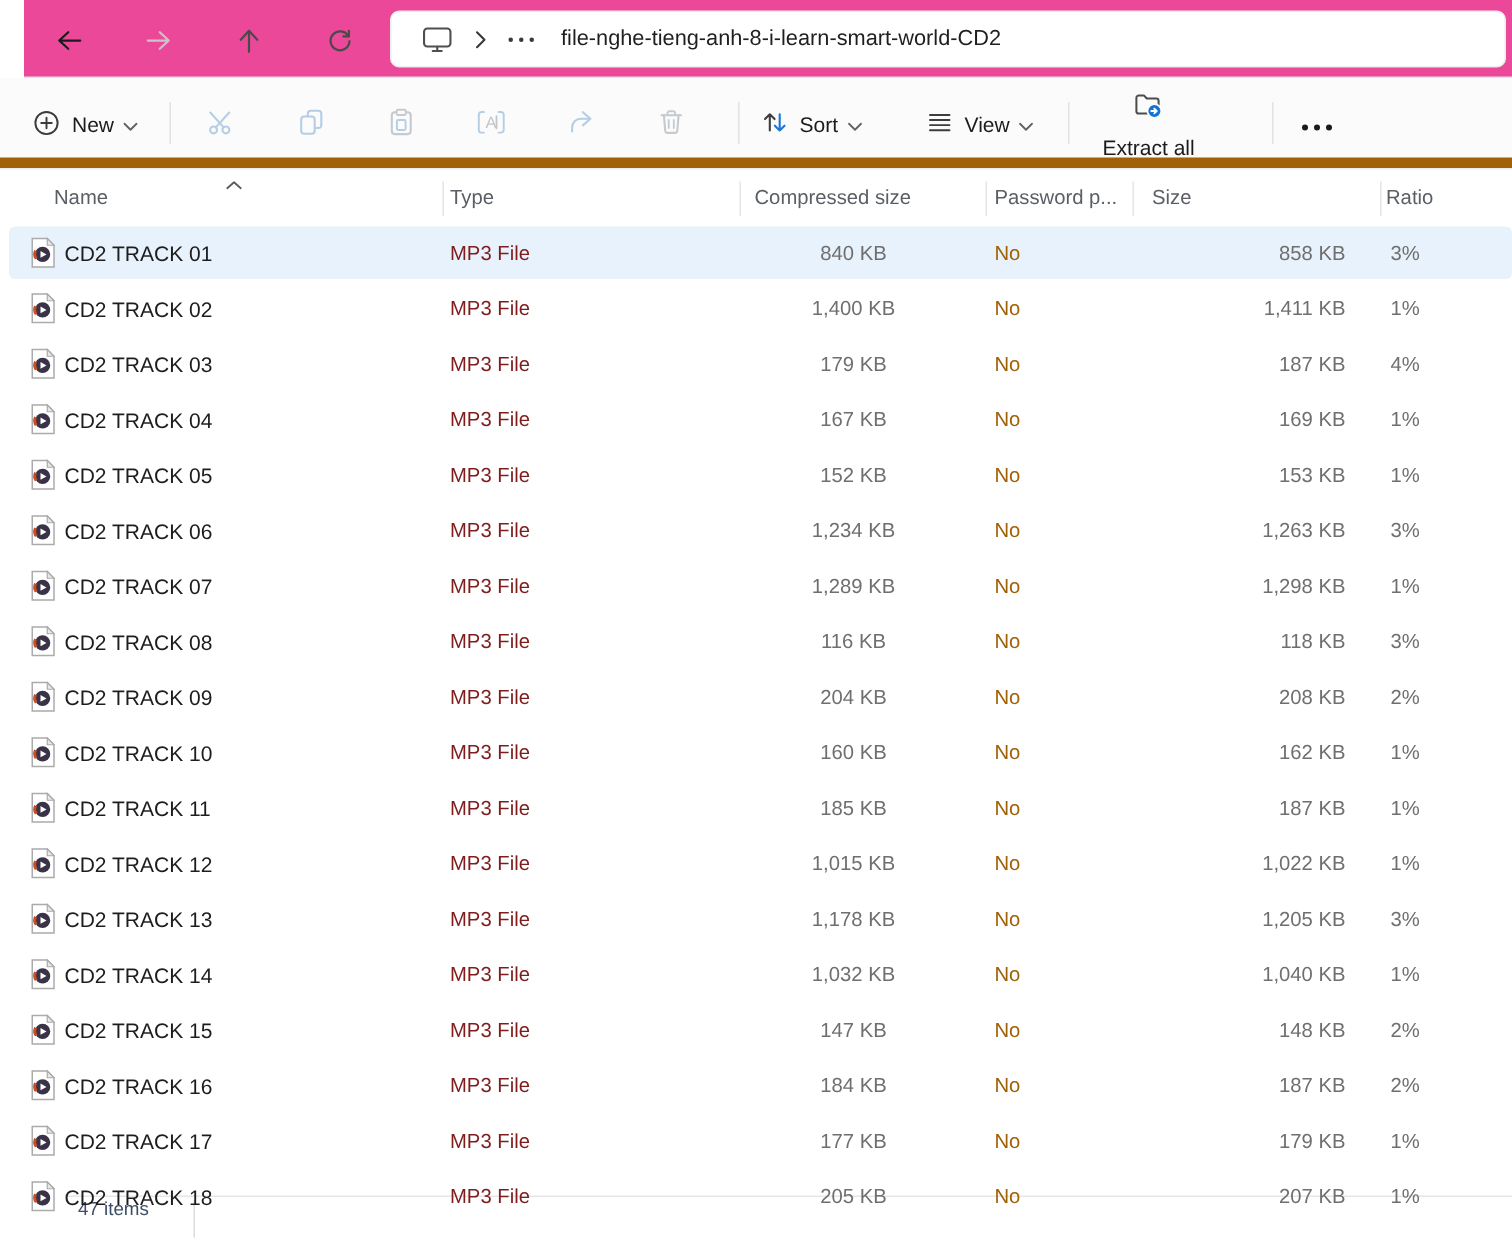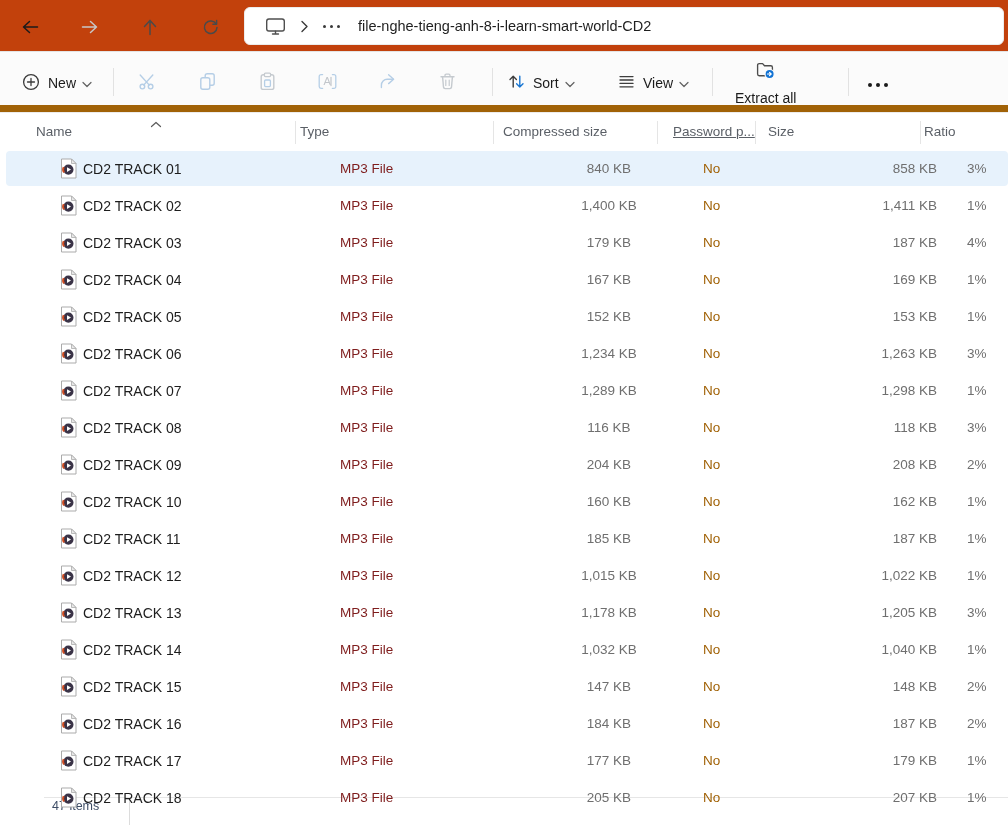--- a/index.html
+++ b/index.html
@@ -1,22 +1,22 @@
 <!DOCTYPE html>
 <html><head>
 <meta charset="utf-8">
 <style>
   * { margin:0; padding:0; box-sizing:border-box; }
   html,body { width:1008px; height:827px; overflow:hidden;
     font-family:"Liberation Sans","DejaVu Sans",sans-serif; background:#fff; }
   .app { position:relative; width:1008px; height:827px; background:#fff; }
 
   
-  .navbar { position:absolute; top:0; left:0; right:0; height:52px;
-    background:#c2410c; border-bottom:1px solid #e4e4e4; }
+  .navbar { position:absolute; top:0; left:16px; right:0; height:52px;
+    background:#ec4899; border-bottom:1px solid #e4e4e4; }
   .nav-btn { position:absolute; top:11px; width:32px; height:32px; border:none;
     background:transparent; border-radius:4px; display:flex; align-items:center;
     justify-content:center; cursor:pointer; }
   .nav-btn svg { display:block; }
   .addressbar { position:absolute; top:7px; left:244px; right:4px; height:38px;
     background:#ffffff; border:1px solid #ececec; border-radius:6px;
     display:flex; align-items:center; padding-left:20px; }
   .addr-item { display:flex; align-items:center; margin-right:0; }
   .addr-chevron { margin:0 14px; }
   .addr-dots { display:flex; gap:4px; margin-right:18px; cursor:pointer; }
@@ -38,31 +38,31 @@
   
   .list-header { position:absolute; top:112px; left:0; right:0; height:38px;
     background:#fff; border-top:1px solid #ececec;
     display:grid; grid-template-columns:295px 198px 164px 98px 165px 88px;
     align-items:center; }
   .list-header .hcell { font-size:13.5px; color:#5a5f66; white-space:nowrap;
     overflow:hidden; cursor:pointer; }
   .h-name { padding-left:36px; }
   .h-type { padding-left:5px; }
   .h-comp { padding-left:10px; }
-  .h-pass { padding-left:16px;text-decoration:underline; }
+  .h-pass { padding-left:6px; }
   .h-size { padding-left:13px; }
   .h-ratio { padding-left:4px; }
   .h-sep { position:absolute; top:8px; width:1px; height:23px; background:#e5e5e5; }
   .sort-asc { position:absolute; top:1px; left:150px; }
 
   
   .rows { position:absolute; top:150px; left:0; right:0; bottom:18px; overflow:hidden; }
   .row { position:relative; display:grid;
     grid-template-columns:295px 198px 164px 98px 165px 88px;
-    height:37px; align-items:center; cursor:default;padding-left:40px; }
+    height:37px; align-items:center; cursor:default; }
   .row.selected::before { content:""; position:absolute; left:6px; right:0; top:1px;
     bottom:1px; background:#e7f2fc; border-radius:4px; z-index:0; }
   .row > span { position:relative; z-index:1; }
   .cell-name { display:flex; align-items:center; padding-left:20px; gap:6px;
     font-size:14px; color:#1d1d1d; white-space:nowrap; }
   .cell-type { padding-left:5px; font-size:13.5px; color:#7f1d1d; }
   .cell-comp { text-align:center; padding-right:12px; font-size:13.5px; color:#6f6f6f; }
   .cell-pass { padding-left:6px; font-size:13.5px; color:#a16207; }
   .cell-size { text-align:right; padding-right:23px; font-size:13.5px; color:#6f6f6f; }
   .cell-ratio { padding-left:7px; font-size:13.5px; color:#6f6f6f; }

